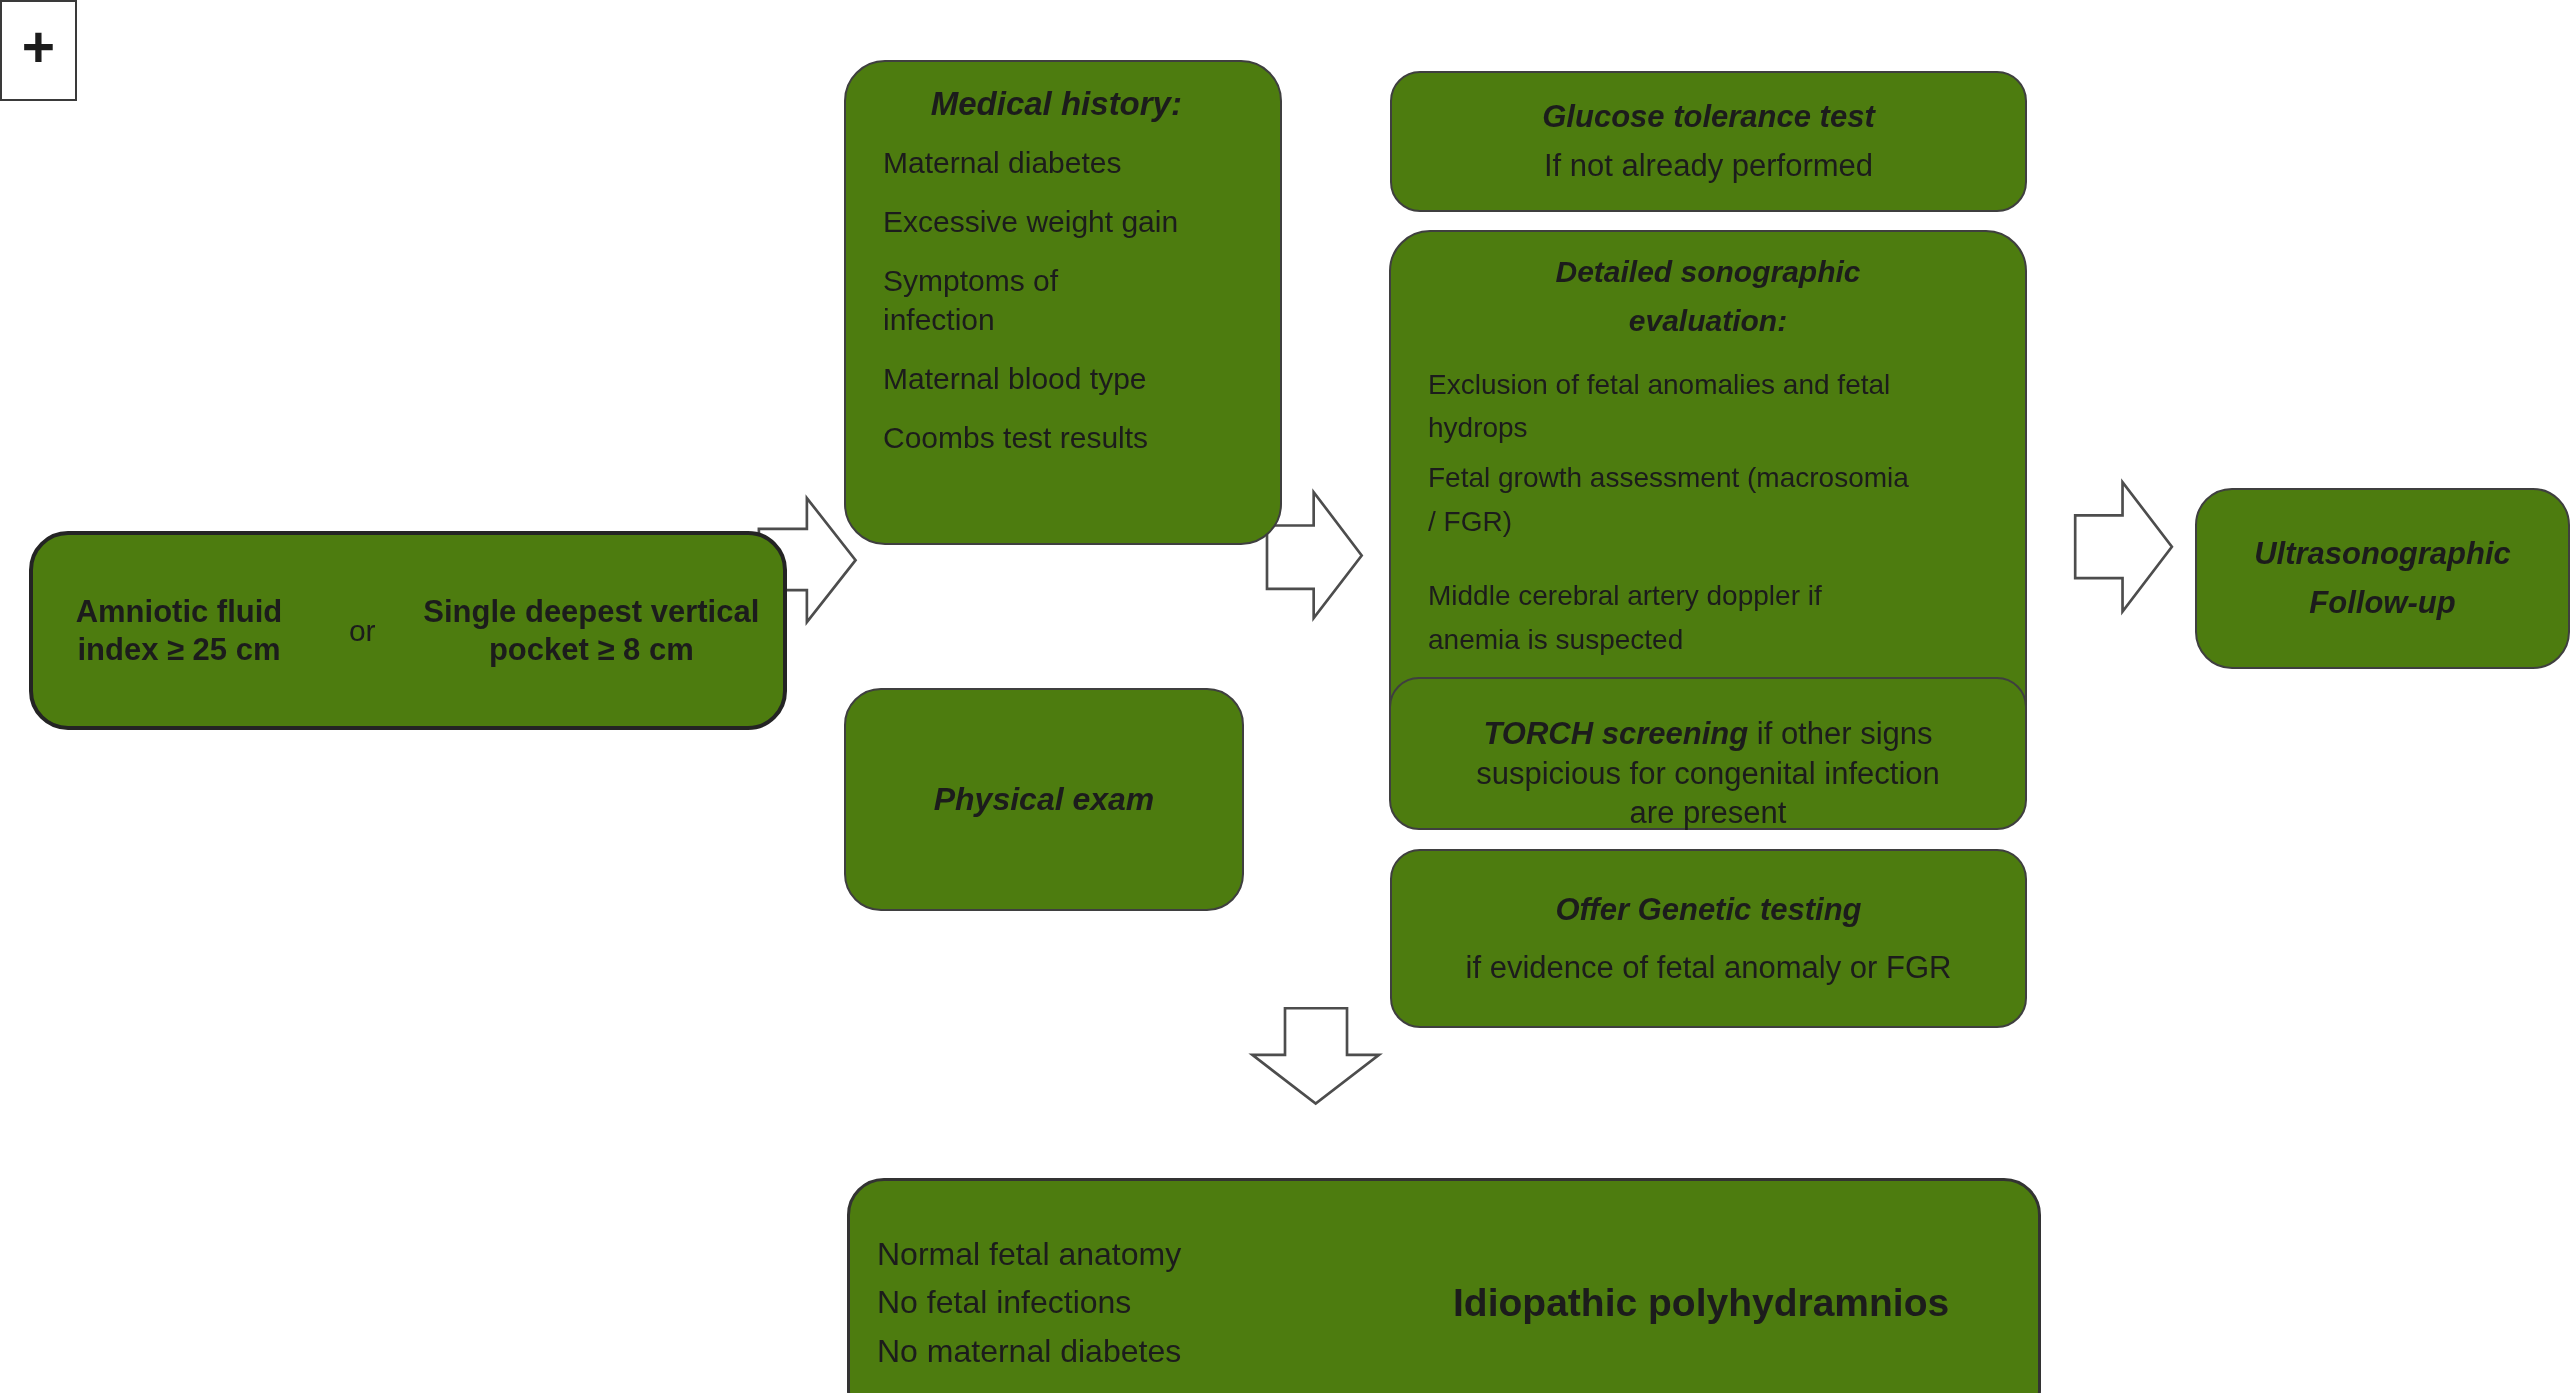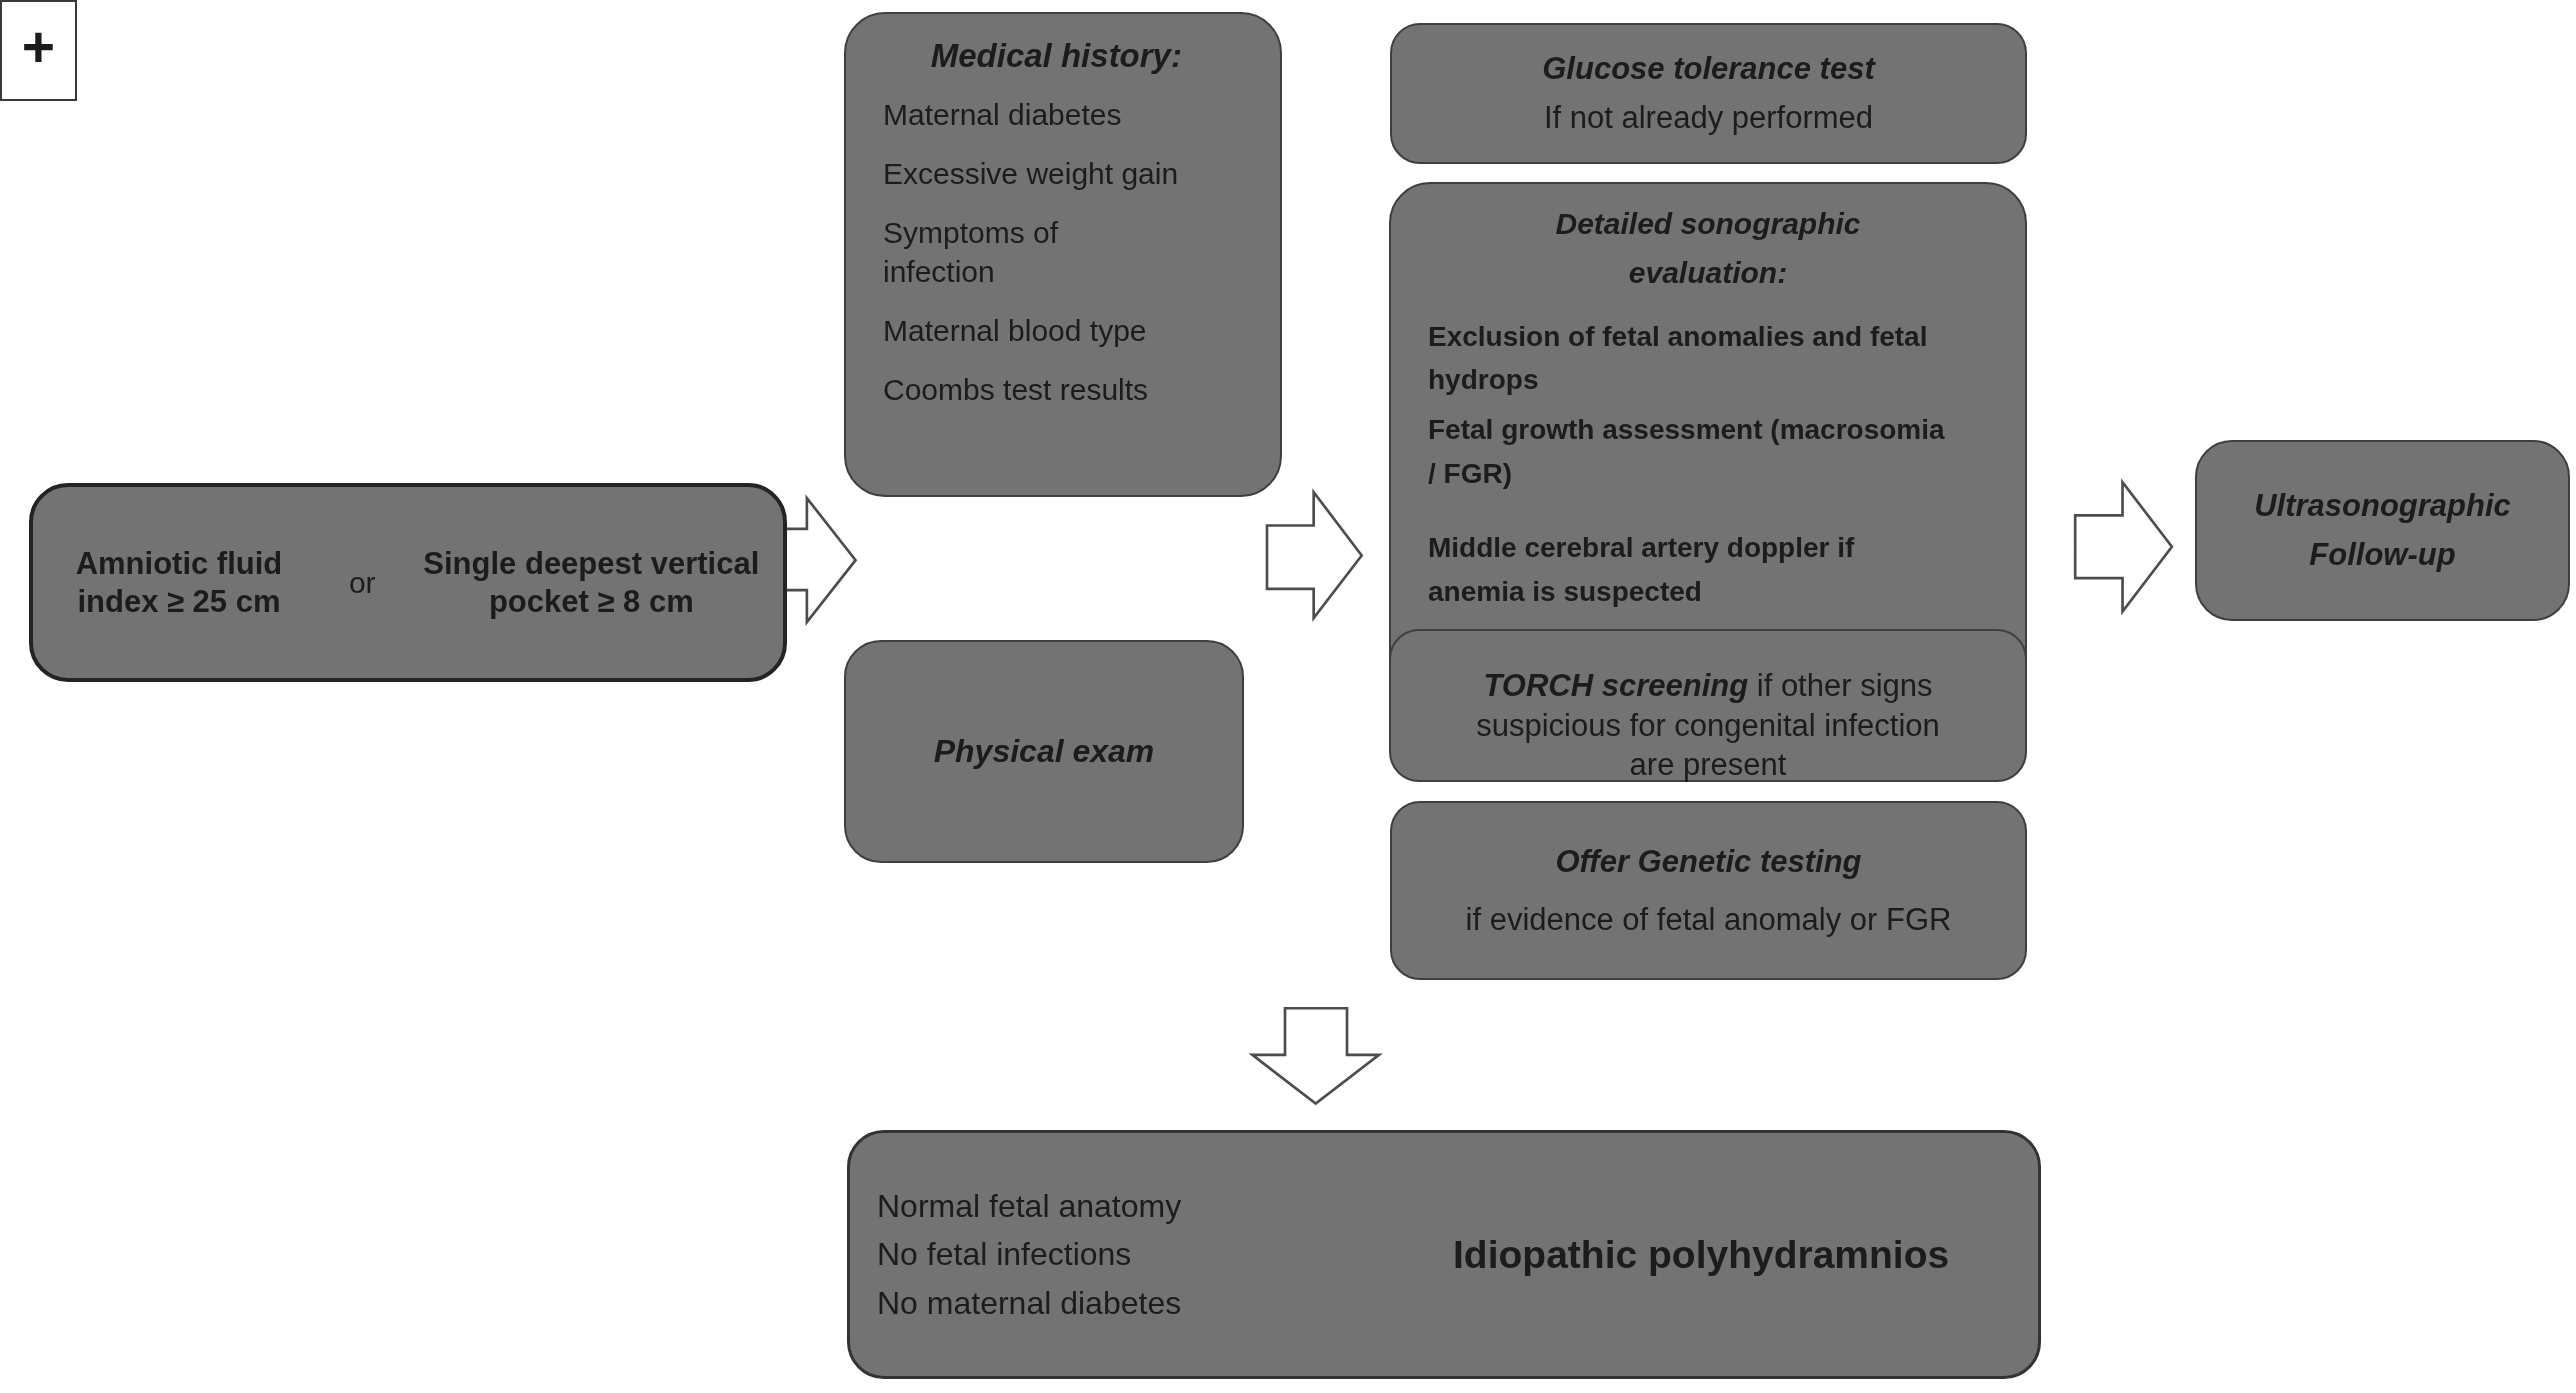--- a/index.html
+++ b/index.html
@@ -21,23 +21,24 @@
     inset: 0;
   }
   .arrow-layer {
     position: absolute;
     inset: 0;
     width: 2576px;
     height: 1393px;
   }
   .box {
     position: absolute;
-    background: #737373;
+    background: #4d7c0f;
     border: 2.7px solid #3f3f3f;
     box-sizing: border-box;
+    margin-top: 48px;
   }
   .bi { font-weight: bold; font-style: italic; }
   .pre { white-space: pre-line; }
 
   
   .criteria-box {
     left: 29px; top: 483px; width: 758px; height: 199px;
     border: 4px solid #242424;
     border-radius: 39px;
     display: flex; 
@@ -97,21 +98,20 @@
     border-radius: 41px;
     padding: 14.7px 27px 0 37px;
   }
   .sono-title {
     font-size: 30px; line-height: 1.65; text-align: center;
     margin-right: 10px;
   }
   .sono-item {
     font-size: 28px; line-height: 1.55;
     margin: 6.7px 0 0 0;
-    font-weight: bold;
   }
   .sono-item-gap { margin-top: 31px; }
   .sono-body { margin-top: 17.3px; }
 
   
   .torch-box {
     left: 1389px; top: 629px; width: 638px; height: 153px;
     border-radius: 30px;
     display: flex; align-items: center; justify-content: center;
     padding: 0 33px;

